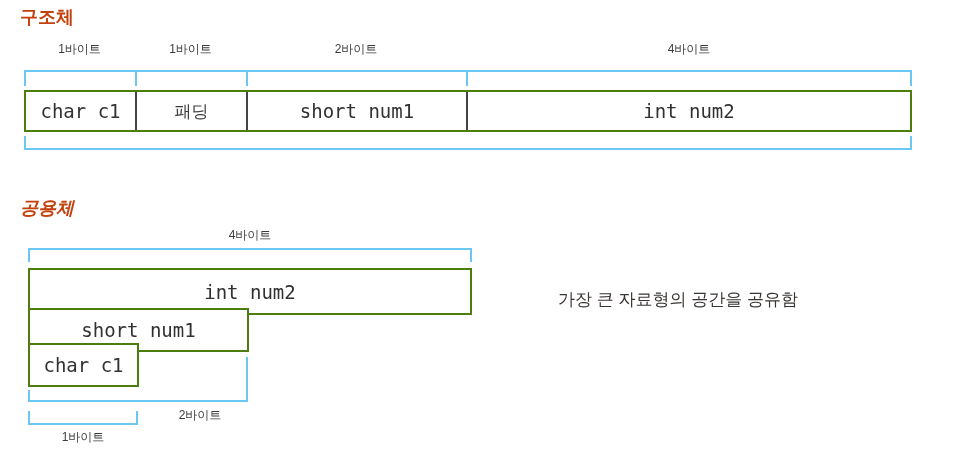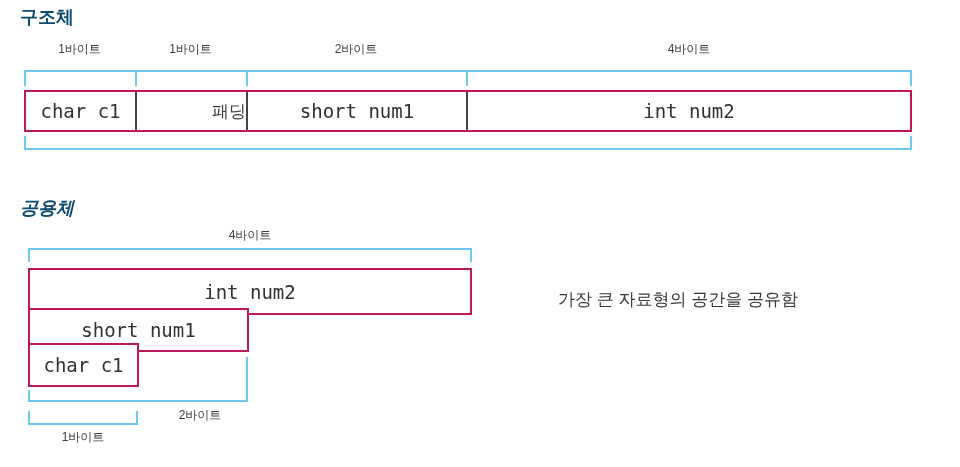--- a/index.html
+++ b/index.html
@@ -9,42 +9,42 @@
     height: 467px;
     background: #ffffff;
     font-family: "Liberation Sans", sans-serif;
     color: #3a3533;
     overflow: hidden;
   }
   .abs { position: absolute; box-sizing: border-box; }
   .section-title {
     font-size: 18px;
     font-weight: bold;
-    color: #0c4a6e;
+    color: #c2410c;
   }
   .size-label {
     font-size: 12px;
     color: #3c3c3c;
     text-align: center;
     white-space: nowrap;
   }
   .mono {
     font-family: "DejaVu Sans Mono", monospace;
     font-size: 19px;
     color: #333130;
     white-space: nowrap;
   }
   
   .brk-topline { border-top: 2px solid #6cc7f2; }
   .brk-cap-down { border-top: 2px solid #6cc7f2; border-left: 2px solid #6cc7f2; border-right: 2px solid #6cc7f2; }
   .brk-cap-up { border-bottom: 2px solid #6cc7f2; border-left: 2px solid #6cc7f2; border-right: 2px solid #6cc7f2; }
   .tick { position: absolute; width: 2px; background: #6cc7f2; }
   
   .membox {
-    border: 2px solid #be185d;
+    border: 2px solid #4d7c0f;
     background: #ffffff;
     display: flex;
     align-items: center;
     justify-content: center;
   }
   .struct-box { display: flex; }
   .struct-cell {
     display: flex;
     align-items: center;
     justify-content: center;
@@ -75,21 +75,21 @@
     <span class="tick" style="left:111px; top:0; height:14px;"></span>
     <span class="tick" style="left:222px; top:0; height:14px;"></span>
     <span class="tick" style="left:442px; top:0; height:14px;"></span>
     <span class="tick" style="left:886px; top:0; height:14px;"></span>
   </div>
 
   <div class="abs membox struct-box" style="left:24px; top:90px; width:888px; height:42px; justify-content:flex-start;">
     <div class="struct-cell cell-div" style="width:109px;">
       <span class="mono">char c1</span>
     </div>
-    <div class="struct-cell cell-div" style="width:109px;justify-content:flex-end;">
+    <div class="struct-cell cell-div" style="width:109px;">
       <span class="size-label" style="font-size:17px;">패딩</span>
     </div>
     <div class="struct-cell cell-div" style="width:218px;">
       <span class="mono">short num1</span>
     </div>
     <div class="struct-cell" style="flex:1;">
       <span class="mono">int num2</span>
     </div>
   </div>
 

